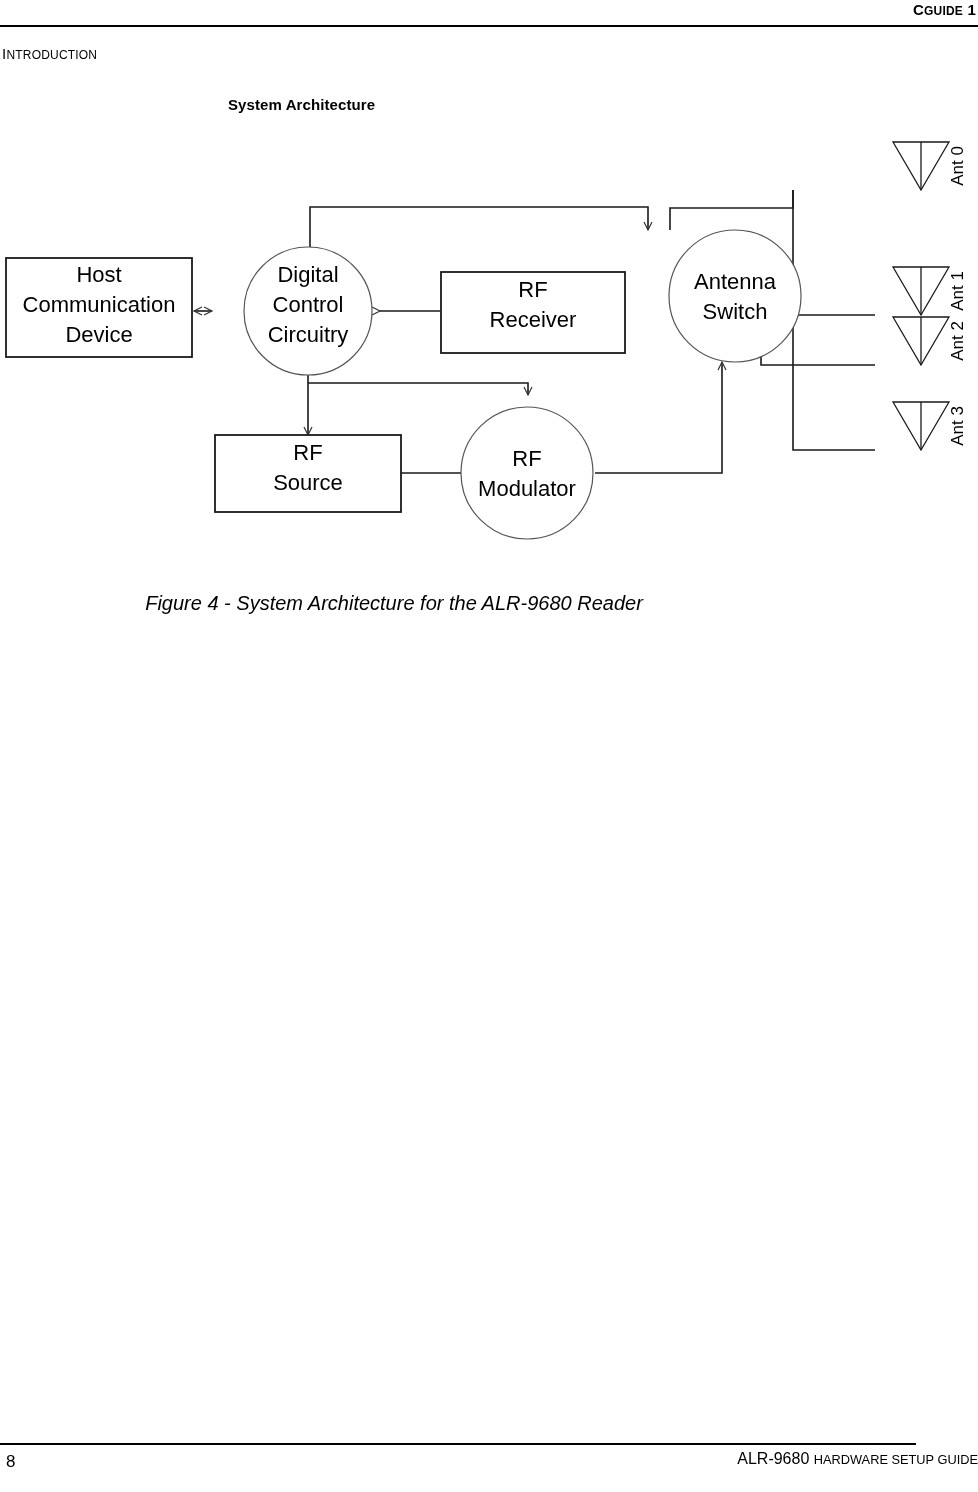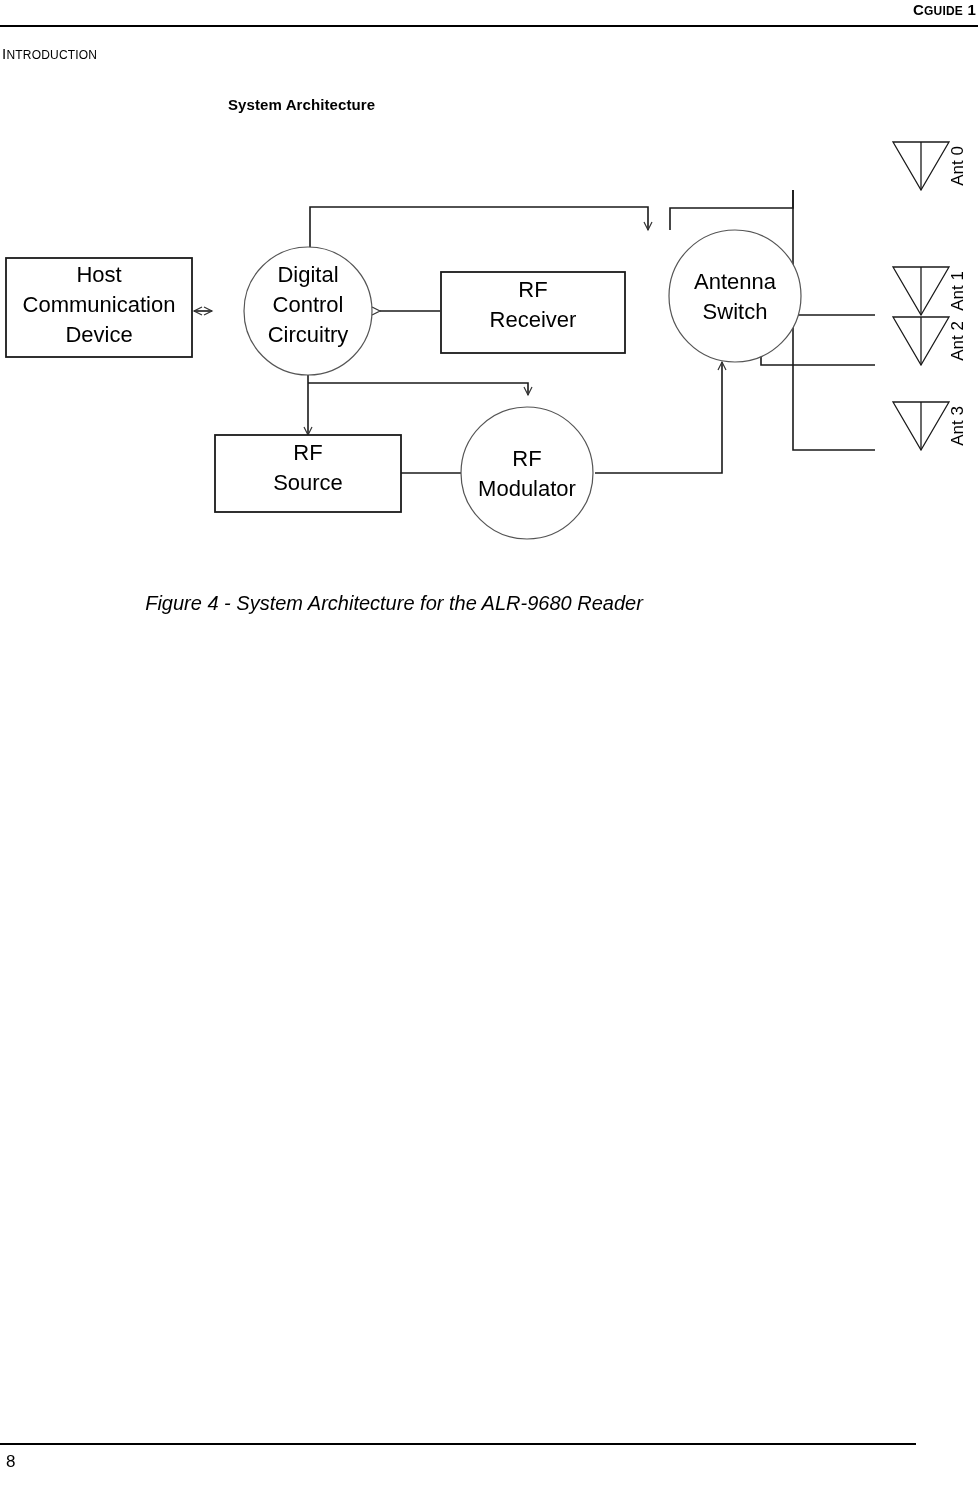--- a/index.html
+++ b/index.html
@@ -239,13 +239,14 @@
       <text class="ant-label" x="963" y="296" text-anchor="middle" transform="rotate(-90 963 296)">Ant 3</text>
     </g>
   </svg>
 </div>
 
 <div class="fig-caption">Figure 4 - System Architecture for the ALR-9680 Reader</div>
 
 <div class="footer-rule"></div>
 <div class="page-number">8</div>
 <div class="footer-right">
+  <span class="fline"><span>ALR-9680 </span><span class="sc">HARDWARE SETUP GUIDE</span></span>
 </div>
 
 </body></html>

